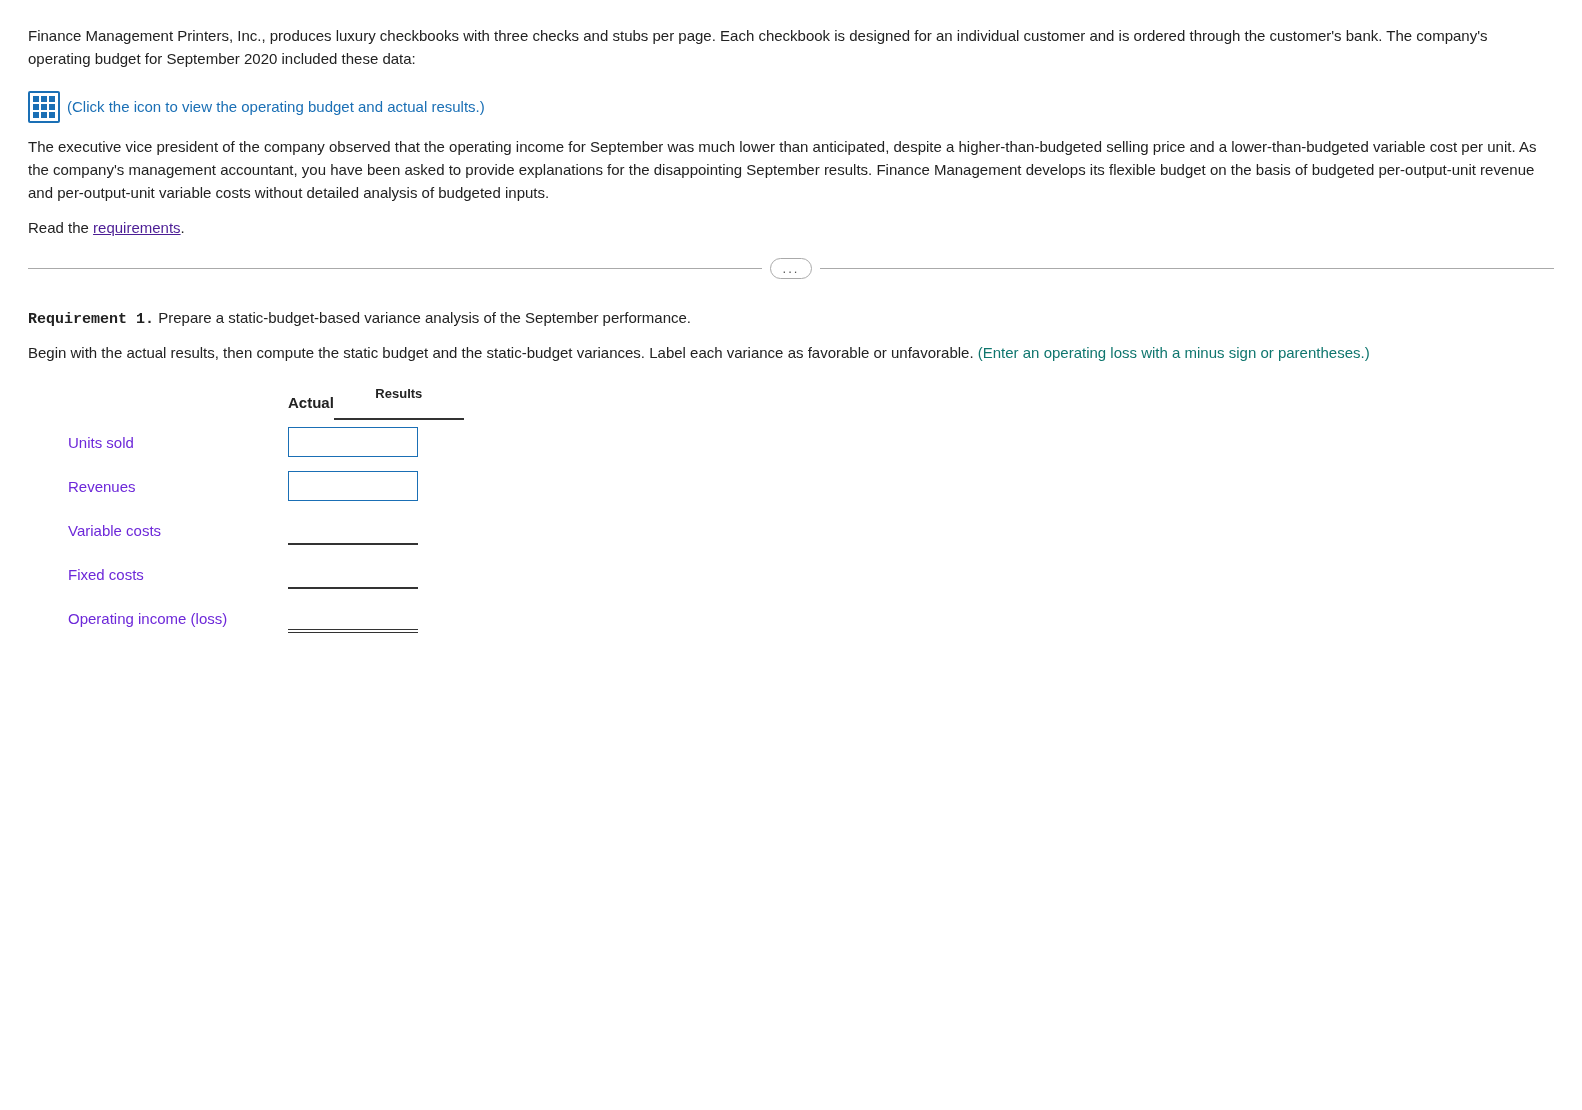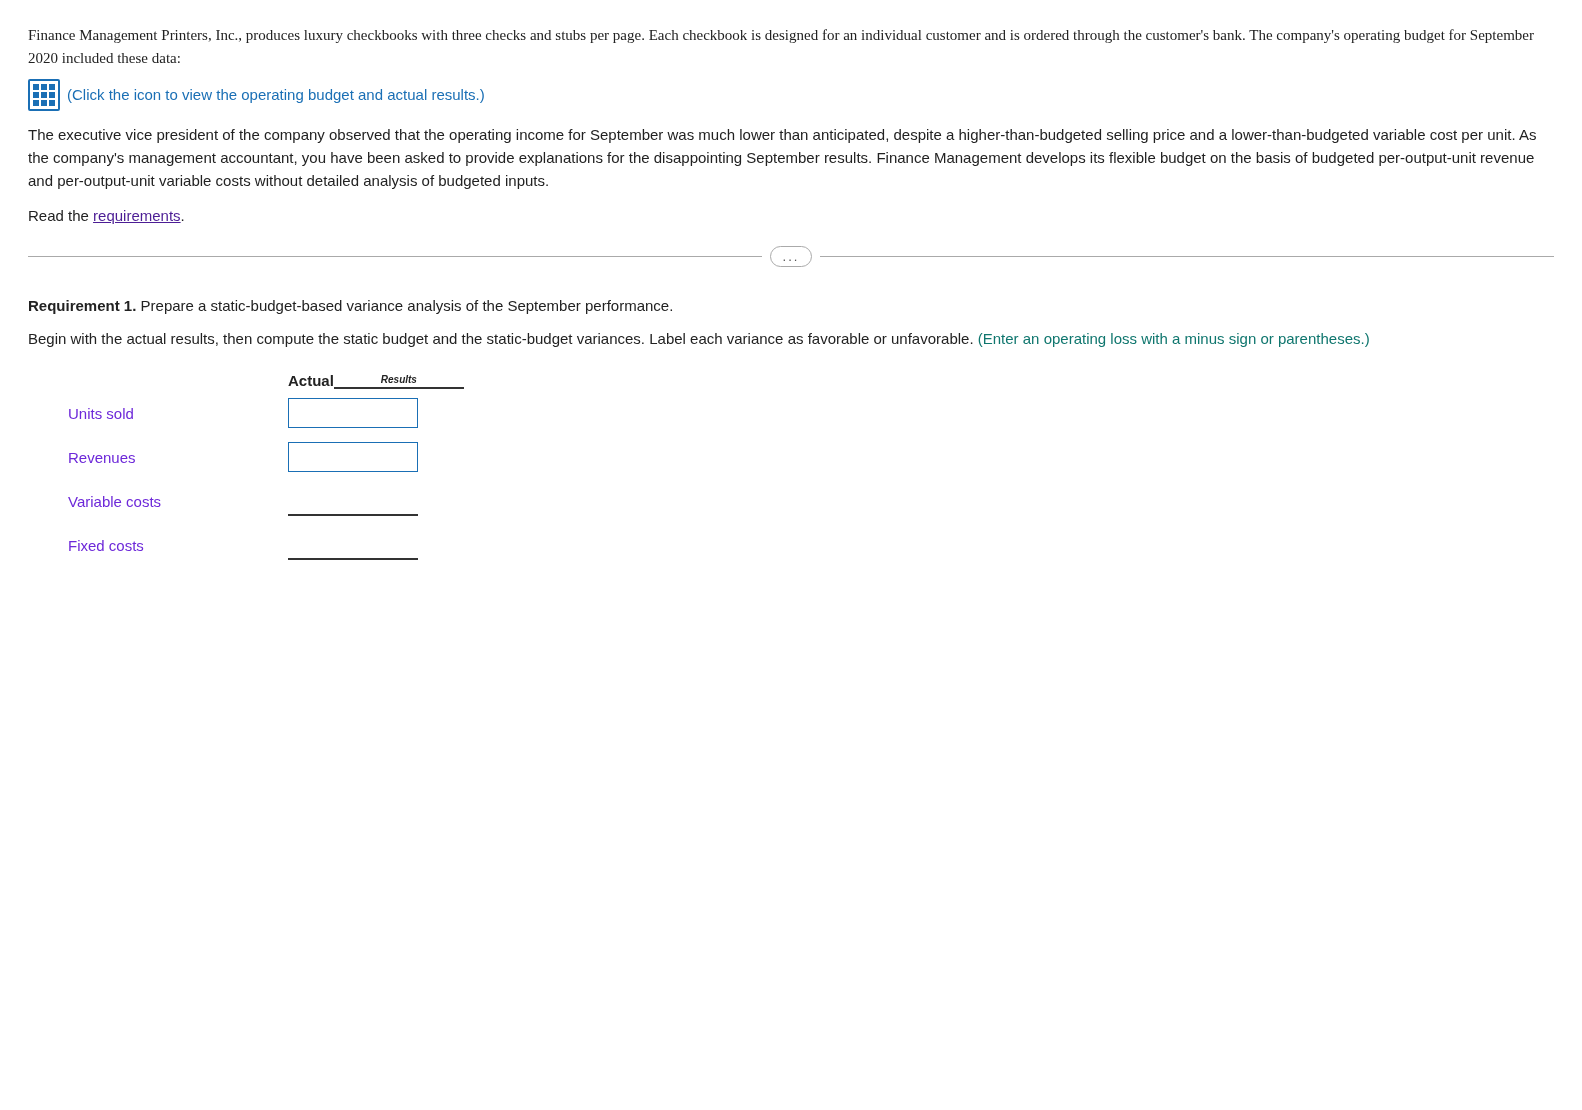--- a/index.html
+++ b/index.html
@@ -12,22 +12,21 @@
       font-family: Arial, sans-serif;
       font-size: 15px;
       color: #222;
       background: #fff;
       padding: 24px 28px;
       max-width: 1582px;
     }
 
     .intro-text {
       line-height: 1.55;
-      margin-bottom: 8px;
-      font-family: Liberation Serif, serif;
+      margin-bottom: 20px;
     }
 
     .icon-link-row {
       display: flex;
       align-items: center;
       gap: 7px;
       margin-bottom: 12px;
     }
 
     .grid-icon {
@@ -93,20 +92,21 @@
       margin-top: 4px;
     }
 
     .req-title {
       margin-bottom: 10px;
       line-height: 1.5;
     }
 
     .req-title strong {
       font-weight: bold;
+      font-family: Liberation Mono, monospace;
     }
 
     .req-instruction {
       line-height: 1.55;
       margin-bottom: 22px;
     }
 
     .req-instruction .green-note {
       color: #0f766e;
     }
@@ -126,26 +126,25 @@
 
     .col-header-top {
       font-weight: bold;
       font-size: 15px;
       text-align: center;
       margin-bottom: 2px;
     }
 
     .col-header-sub {
       font-weight: bold;
-      font-size: 10px;
+      font-size: 13px;
       text-align: center;
       border-bottom: 2px solid #333;
-      padding-bottom: 2px;
-      width: 130px;
-      font-style: italic;
+      padding-bottom: 17px;
+      width: 130px;
     }
 
     .data-rows {
       margin-top: 4px;
     }
 
     .data-row {
       display: flex;
       align-items: center;
       margin-bottom: 8px;
@@ -268,16 +267,22 @@
       </div>
 
 
       <div class="data-row">
         <div class="row-label">Fixed costs</div>
         <div class="input-cell">
           <input type="text" class="underline-input" value="" style="">
         </div>
       </div>
 
+      <div class="data-row">
+        <div class="row-label">Operating income (loss)</div>
+        <div class="input-cell">
+          <input type="text" class="double-underline-input" value="" style="">
+        </div>
+      </div>
 
     </div>
   </div>
 </div>
 
 </body></html>

